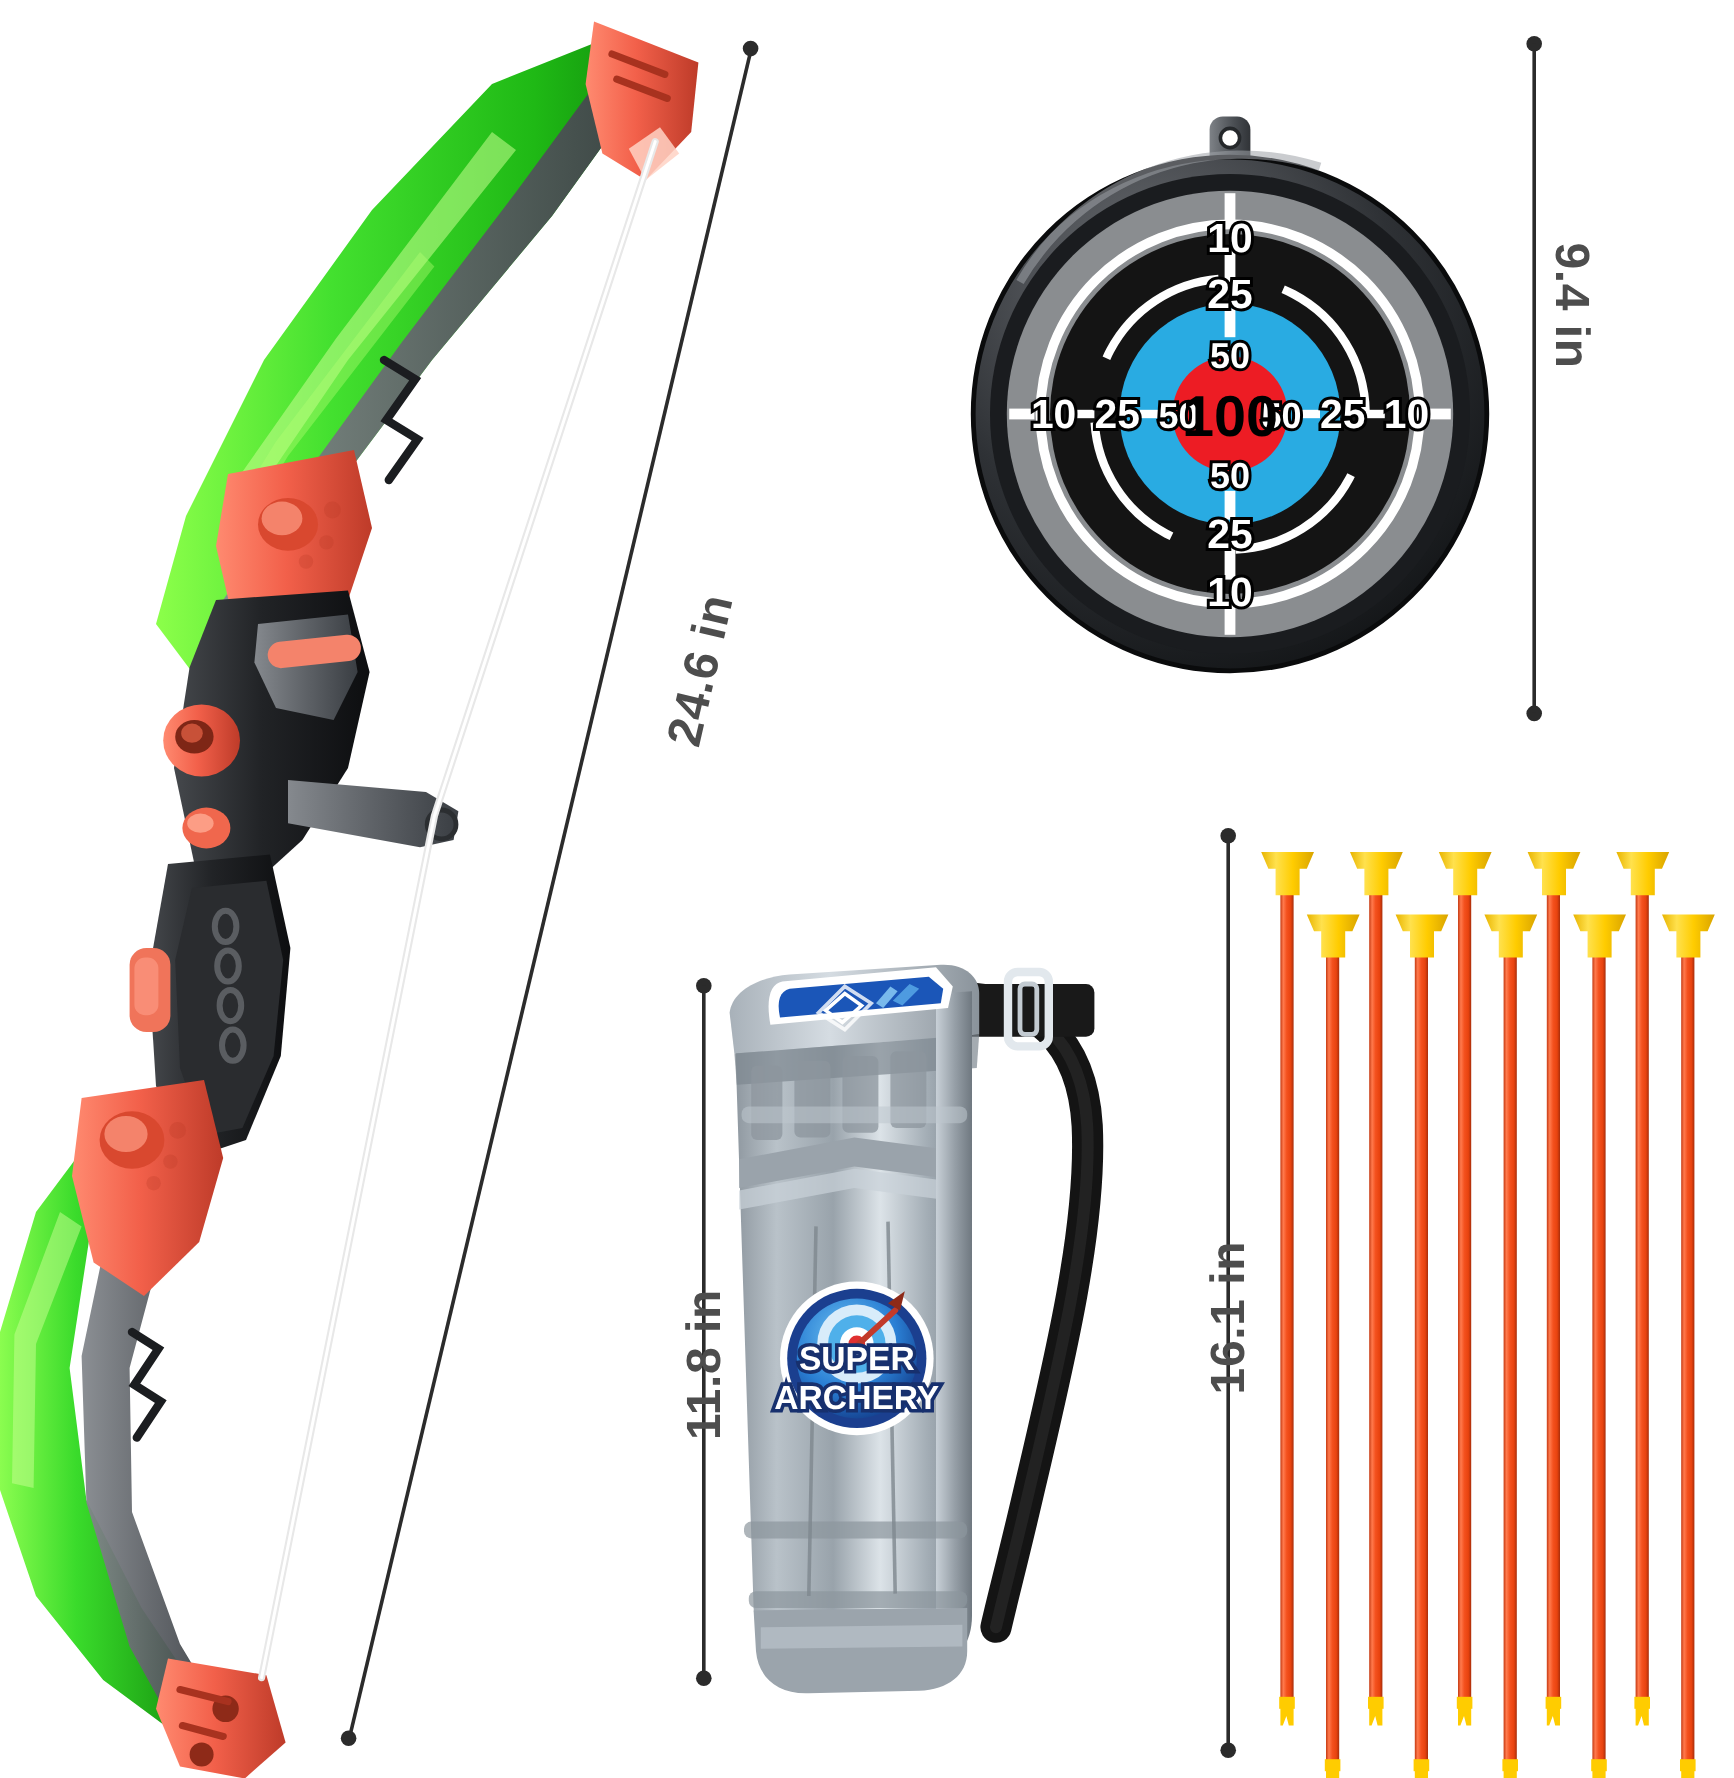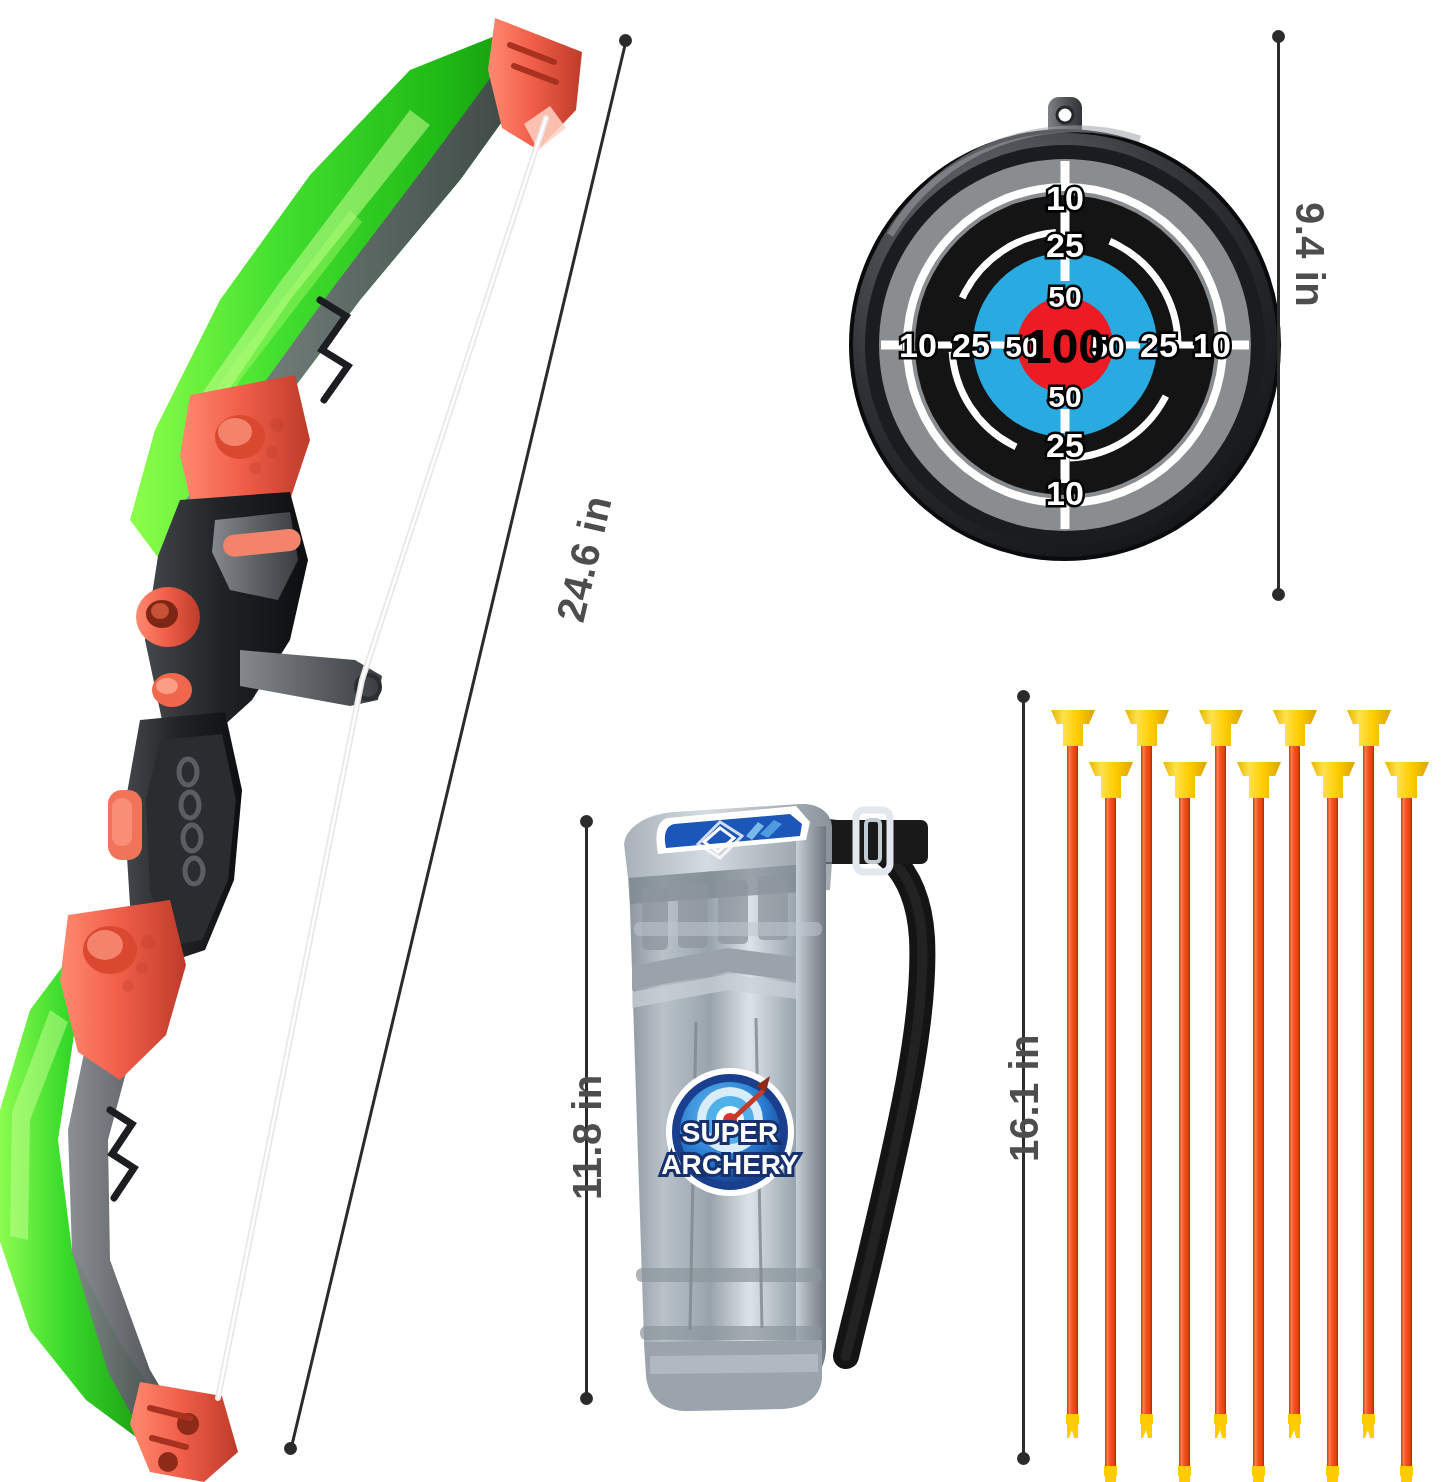--- a/index.html
+++ b/index.html
@@ -11,25 +11,25 @@
   .dimline{position:absolute;background:#2b2b2b;}
   .dimdot{position:absolute;width:13px;height:13px;border-radius:50%;background:#2b2b2b;}
   .dimlabel{position:absolute;color:#4d4d4d;font-size:40px;font-weight:700;
             letter-spacing:.5px;white-space:nowrap;}
 
   
   #bow{position:absolute;left:-10px;top:0;width:620px;height:1482px;}
   #bow svg{width:100%;height:100%;display:block;}
 
   
-  #target{position:absolute;left:840px;top:95px;width:450px;height:470px;}
+  #target{position:absolute;left:800px;top:95px;width:450px;height:470px;}
   #target svg{width:100%;height:100%;display:block;}
 
   
-  #quiver{position:absolute;left:600px;top:770px;width:350px;height:680px;text-decoration:underline;}
+  #quiver{position:absolute;left:584px;top:770px;width:350px;height:680px;text-decoration:underline;}
   #quiver svg{width:100%;height:100%;display:block;}
 
   
   #arrows{position:absolute;left:1045px;top:690px;width:400px;height:800px;}
   #arrows svg{width:100%;height:100%;display:block;}
 </style>
 </head>
 <body>
 
 <div class="stage">

